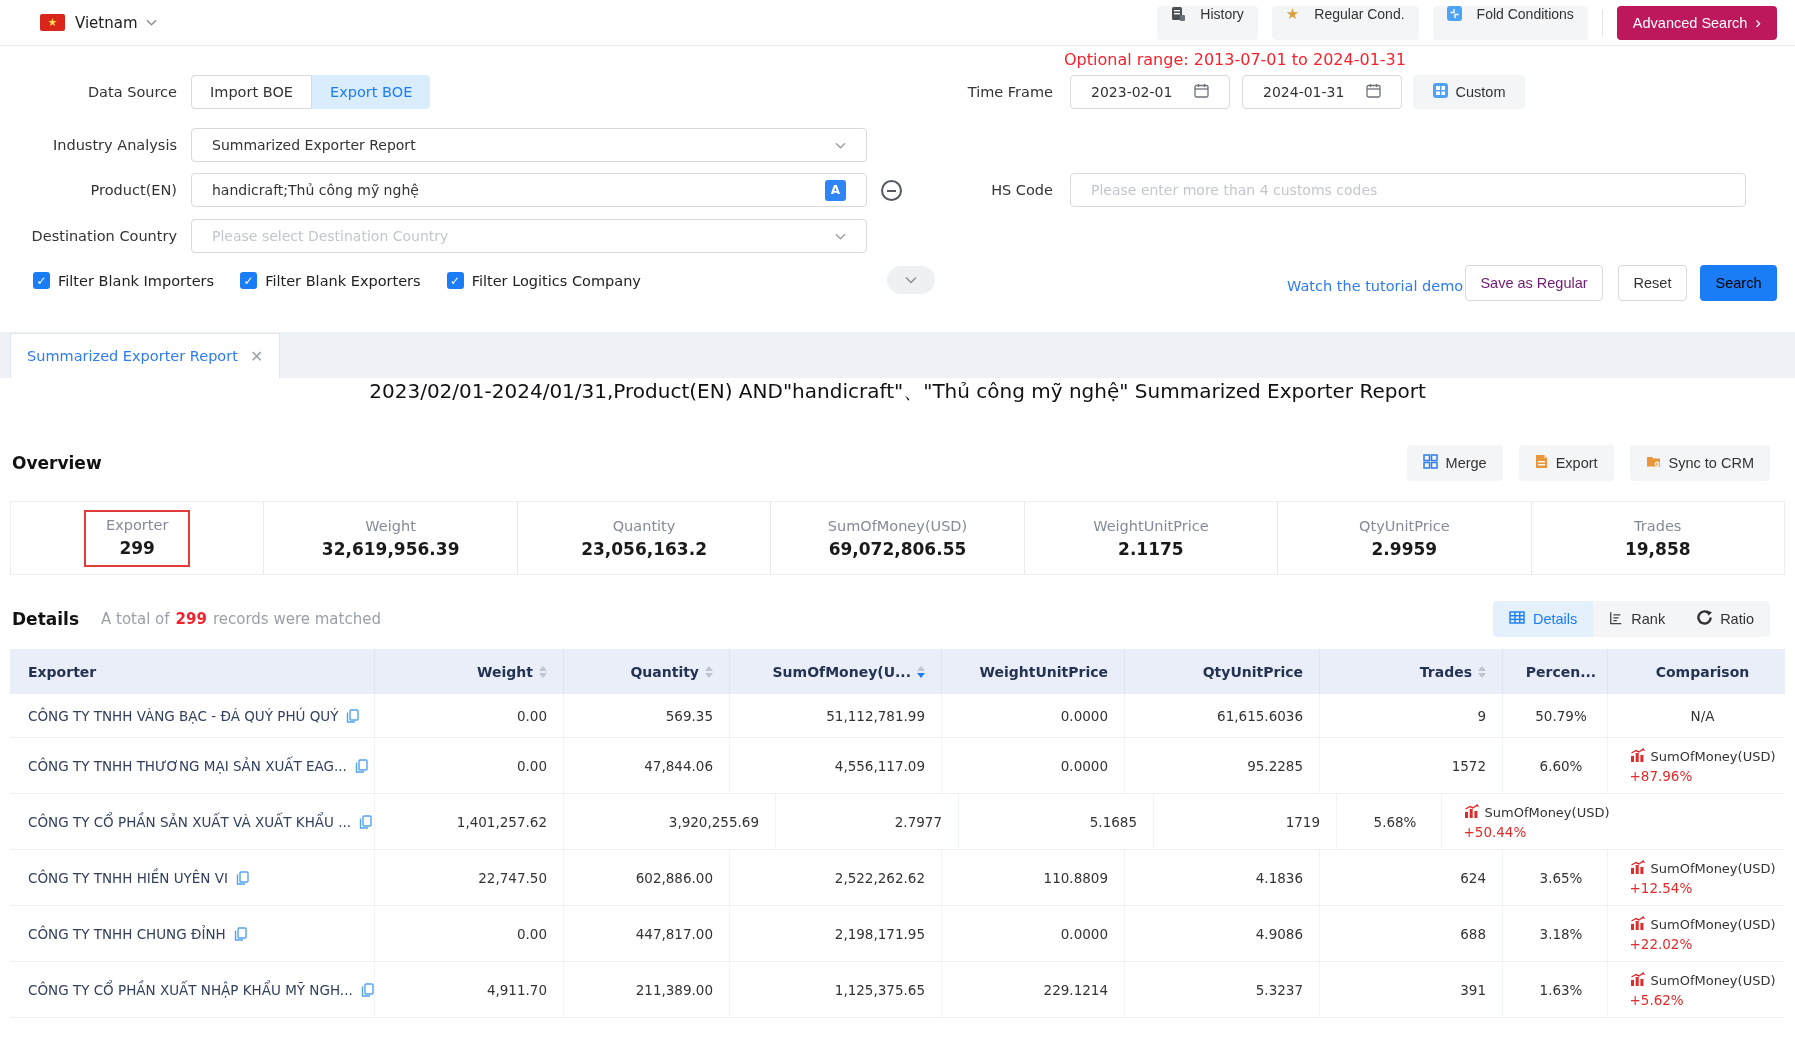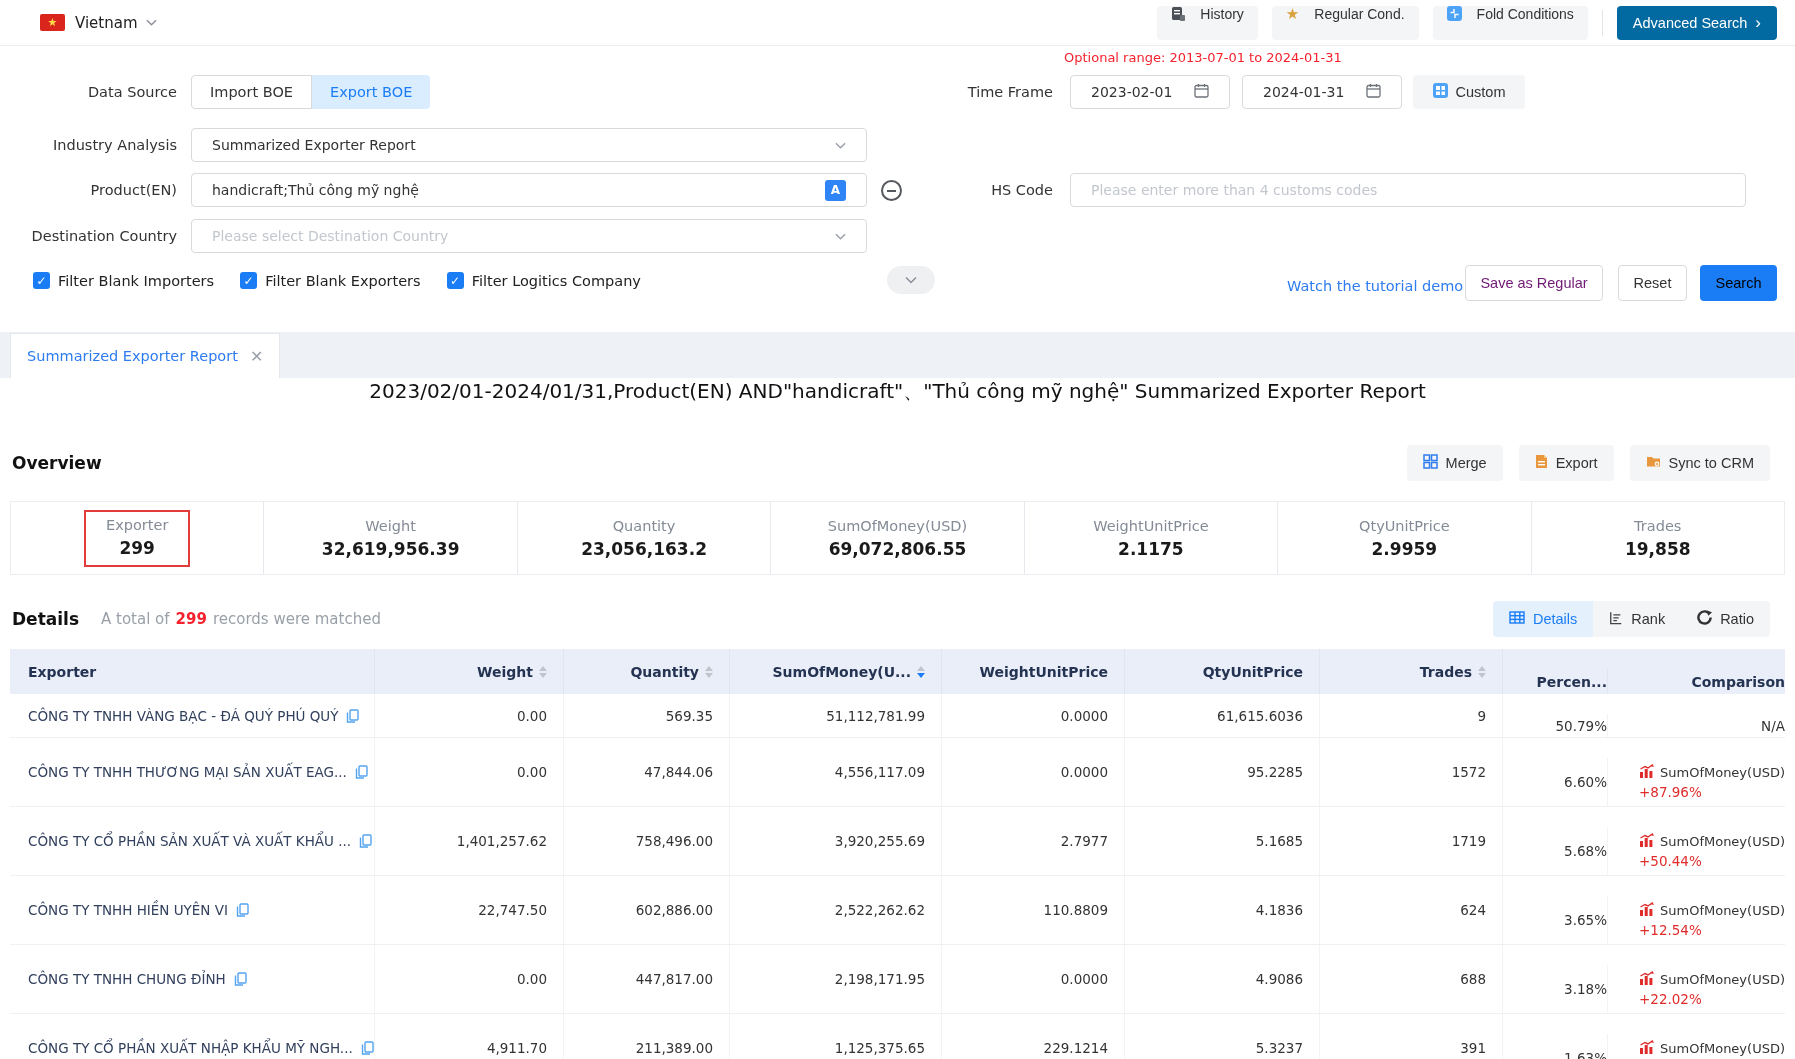--- a/index.html
+++ b/index.html
@@ -12,29 +12,29 @@
   .flag { width:25px; height:17px; background:#da251d; border-radius:2px;
     display:flex; align-items:center; justify-content:center; color:#ffd948; font-size:11px; line-height:1; }
   .country { margin-left:10px; font-size:15px; color:#222; }
   .chev { width:11px; height:7px; display:inline-block; }
   .chev svg { display:block; }
   .topbar .chev { margin-left:8px; }
   .topbar-right { margin-left:auto; display:flex; align-items:center; gap:14px; }
   .tb-btn { height:34px; background:#f4f5f7; border:none; border-radius:4px; padding:0 14px;
     display:flex; align-items:flex-start; gap:15px; font-size:14px; color:#333; cursor:pointer; }
   .tb-sep { width:1px; height:26px; background:#e2e4e8; }
-  .adv-btn { height:34px; background:#0369a1; color:#fff; border:none; border-radius:4px;
+  .adv-btn { height:34px; background:#be185d; color:#fff; border:none; border-radius:4px;
     padding:0 16px; display:flex; align-items:center; gap:8px; font-size:14.5px; cursor:pointer; }
   .adv-btn .arr { font-size:17px; line-height:1; }
 
   
   .form { position:relative; height:286px; background:#fff; }
   .flabel { position:absolute; width:177px; text-align:right; font-size:14.5px; color:#333; line-height:34px; }
   .flabel.right { width:123px; left:930px; }
-  .optional { position:absolute; left:1064px; top:4px; color:#f5222d; font-size:13px; }
+  .optional { position:absolute; left:1064px; top:4px; color:#f5222d; font-size:16px; }
   .seg { position:absolute; left:191px; top:29px; display:flex; height:34px; }
   .seg-btn { padding:0 18px; font-size:14.5px; display:flex; align-items:center; cursor:pointer; }
   .seg-btn.off { background:#fff; border:1px solid #d9d9d9; border-radius:4px 0 0 4px; color:#333; }
   .seg-btn.on { background:#d9edff; color:#1b7df5; border-radius:0 4px 4px 0; }
   .inputbox { position:absolute; height:34px; background:#fff; border:1px solid #d9d9d9; border-radius:4px;
     display:flex; align-items:center; padding:0 20px; font-size:14px; color:#333; }
   .inputbox .ph { color:#c2c6cd; }
   .inputbox .chev, .inputbox .cal { margin-left:auto; }
   .datebox { width:160px; }
   .custom-btn { position:absolute; left:1413px; top:29px; height:34px; width:112px; background:#f4f5f7;
@@ -100,21 +100,21 @@
     border-right:1px solid #dfe5f1; }
   .th:last-child { border-right:none; }
   .trow { display:flex; min-height:56px; border-bottom:1px solid #eef0f2; background:#fff; }
   .trow.first { min-height:44px; }
   .td { display:flex; align-items:center; border-right:1px solid #f2f3f5; }
   .td:last-child { border-right:none; }
   .col0{width:365px}.col1{width:189px}.col2{width:166px}.col3{width:212px}.col4{width:183px}
   .col5{width:195px}.col6{width:183px}.col7{width:105px}.col8{width:177px}
   .al { padding-left:18px; justify-content:flex-start; }
   .ar { padding-right:16px; justify-content:flex-end; text-align:right; }
-  .ap { padding-left:12px; justify-content:flex-end;margin-top:20px; }
+  .ap { padding-left:12px; justify-content:center; }
   .exp-name { color:#32405e; }
   .copy-ic { margin-left:8px; display:inline-flex; cursor:pointer; flex:none; }
   .sort { display:inline-flex; flex-direction:column; margin-left:6px; }
   .tri { width:0; height:0; border-left:4px solid transparent; border-right:4px solid transparent; }
   .tri.up { border-bottom:5px solid #c0c4cc; }
   .tri.down { border-top:5px solid #c0c4cc; margin-top:2px; }
   .tri.down.act { border-top-color:#1b7df5; }
   .cmp { display:flex; flex-direction:column; justify-content:center; padding:6px 0; }
   .cmp-line { display:flex; align-items:center; gap:6px; color:#333; font-size:13px; }
   .cmp-change { color:#e02b2b; font-size:13.5px; margin-top:3px; }
@@ -508,21 +508,20 @@
           <div class="td col0 al">
             <span class="exp-name">CÔNG TY CỔ PHẦN SẢN XUẤT VÀ XUẤT KHẨU ...</span>
             <span class="copy-ic">
               <svg width="13" height="14" viewBox="0 0 13 14" fill="none" stroke="#53a3f0" stroke-width="1.4">
                 <rect x="4" y="1" width="8" height="10" rx="1"></rect>
                 <path d="M9 13 H1.5 V3.5"></path>
               </svg>
             </span>
           </div>
           <div class="td col1 ar">1,401,257.62</div>
-          <div class="td col2 ar">758,496.00</div>
           <div class="td col3 ar">3,920,255.69</div>
           <div class="td col4 ar">2.7977</div>
           <div class="td col5 ar">5.1685</div>
           <div class="td col6 ar">1719</div>
           <div class="td col7 ap">5.68%</div>
           <div class="td col8 ap">
             <div class="cmp">
               <div class="cmp-line">
                 <span><svg width="15" height="14" viewBox="0 0 15 14">
                     <rect x="1" y="8" width="3" height="6" fill="#e02b2b"></rect>

